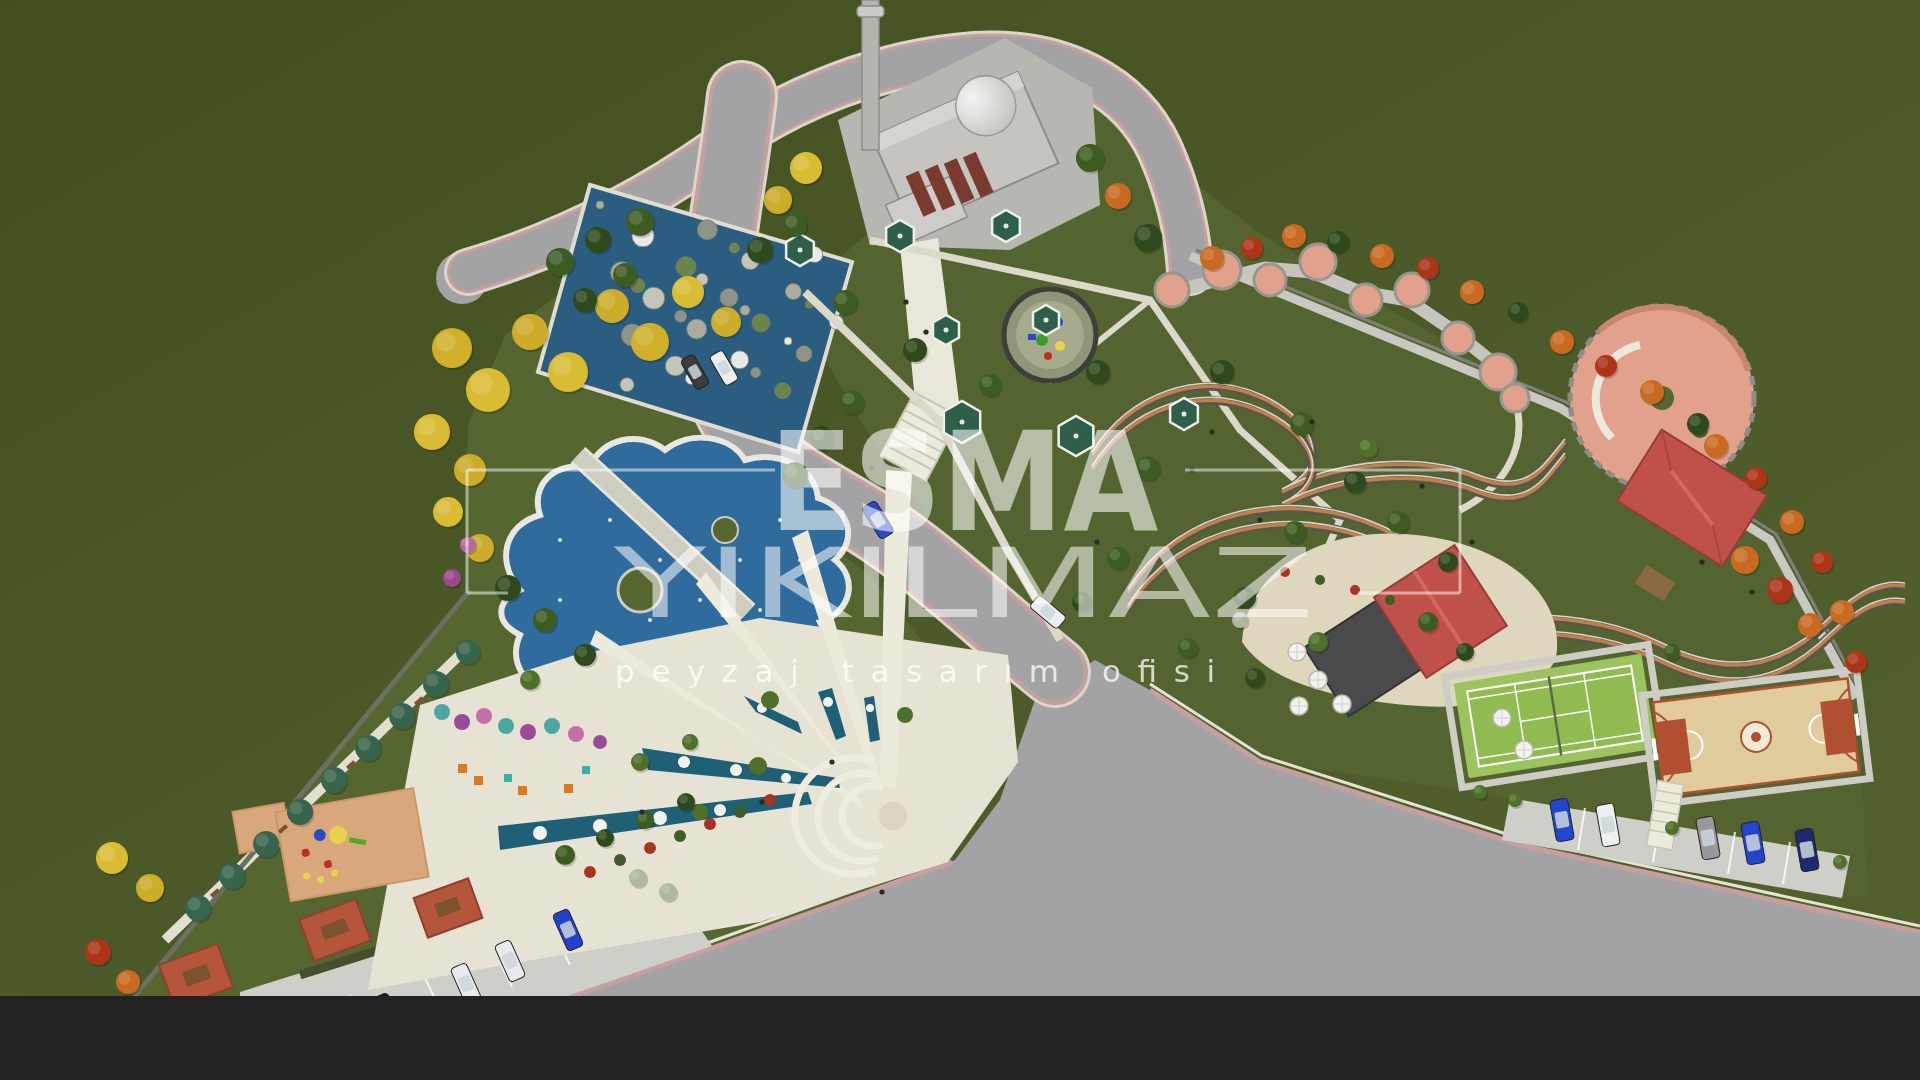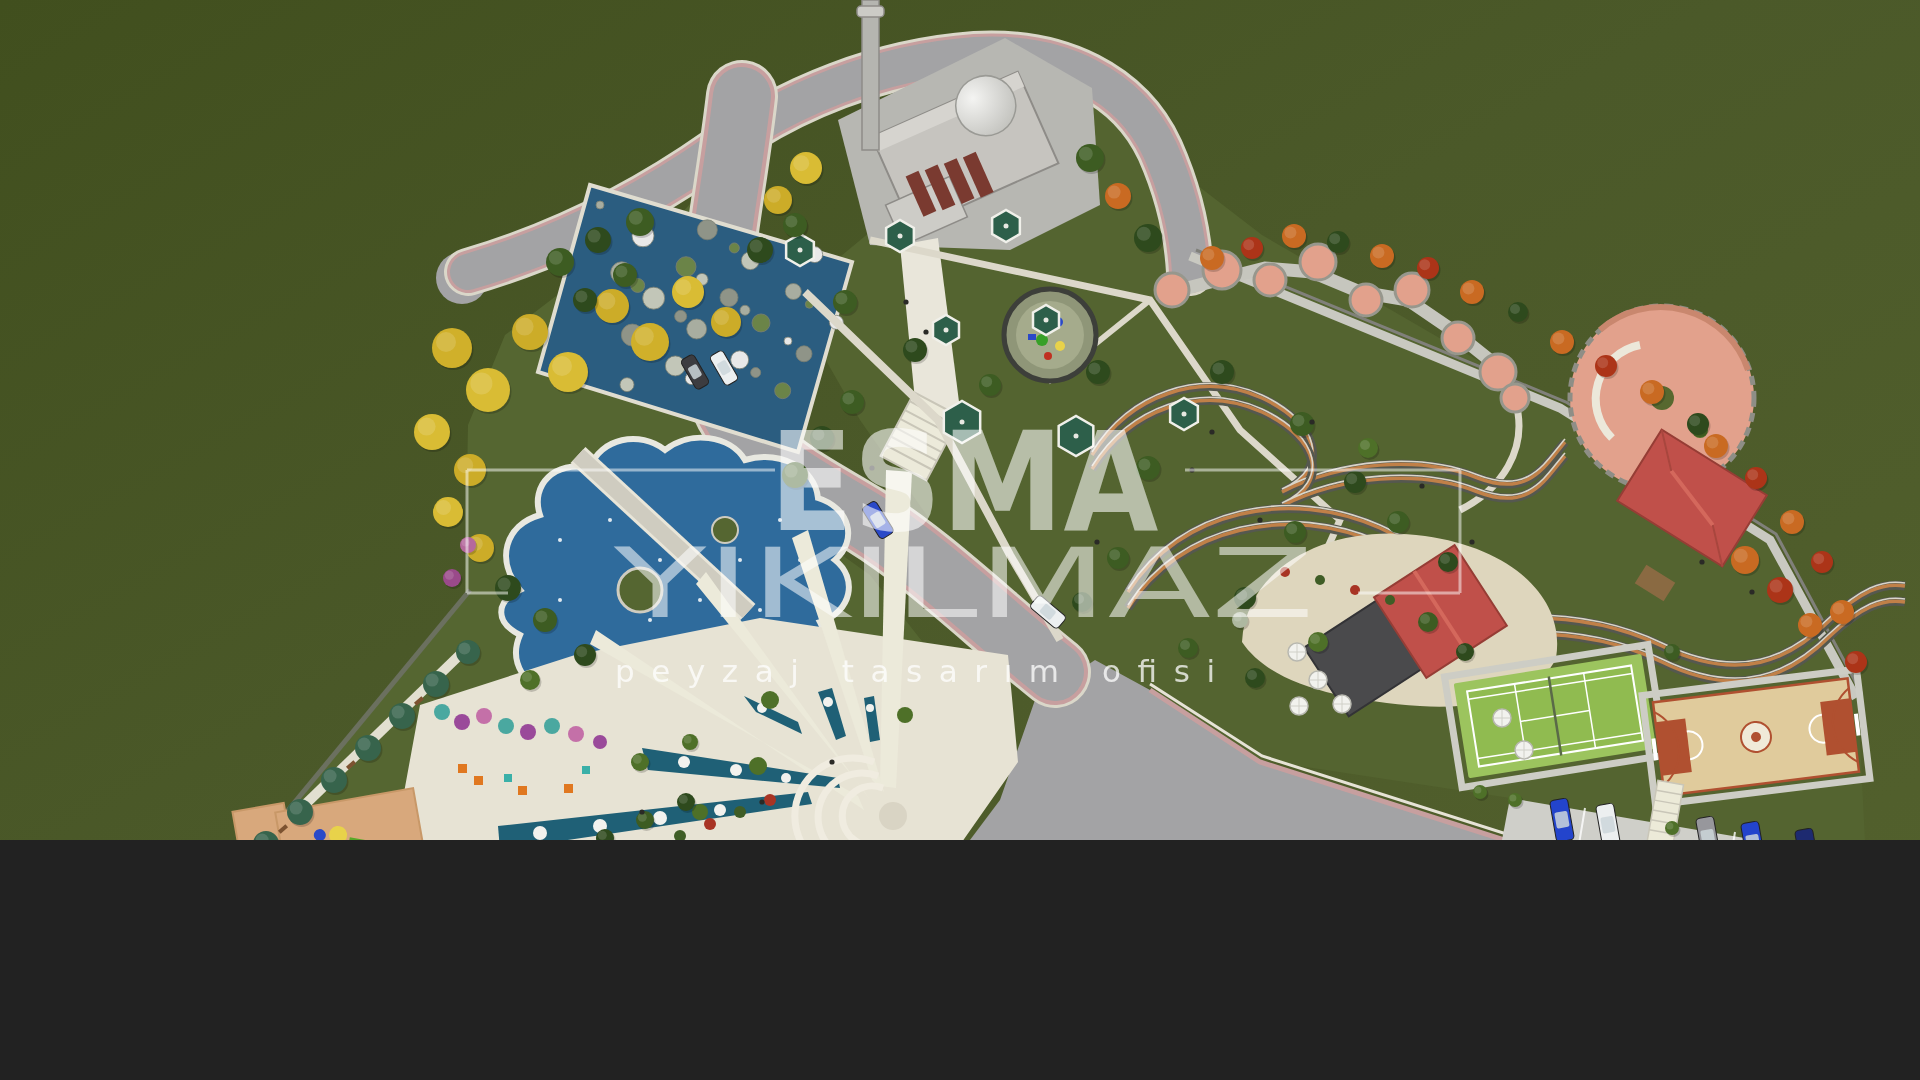--- a/index.html
+++ b/index.html
@@ -1,17 +1,17 @@
 <!DOCTYPE html>
 <html><head>
 <meta charset="utf-8">
 <title>Park landscape masterplan – aerial 3D render</title>
 <style>
   html,body{margin:0;padding:0;background:#222;}
-  .stage{width:1920px;height:840px;position:relative;overflow:hidden;
+  .stage{width:1920px;height:996px;position:relative;overflow:hidden;
          font-family:"DejaVu Sans","Liberation Sans",sans-serif;}
   svg{display:block}
   text{user-select:none}
 </style>
 </head>
 <body>
 
 <div class="stage">
 <svg viewBox="0 0 1920 1080" width="1920" height="1080" xmlns="http://www.w3.org/2000/svg">
   <defs>

